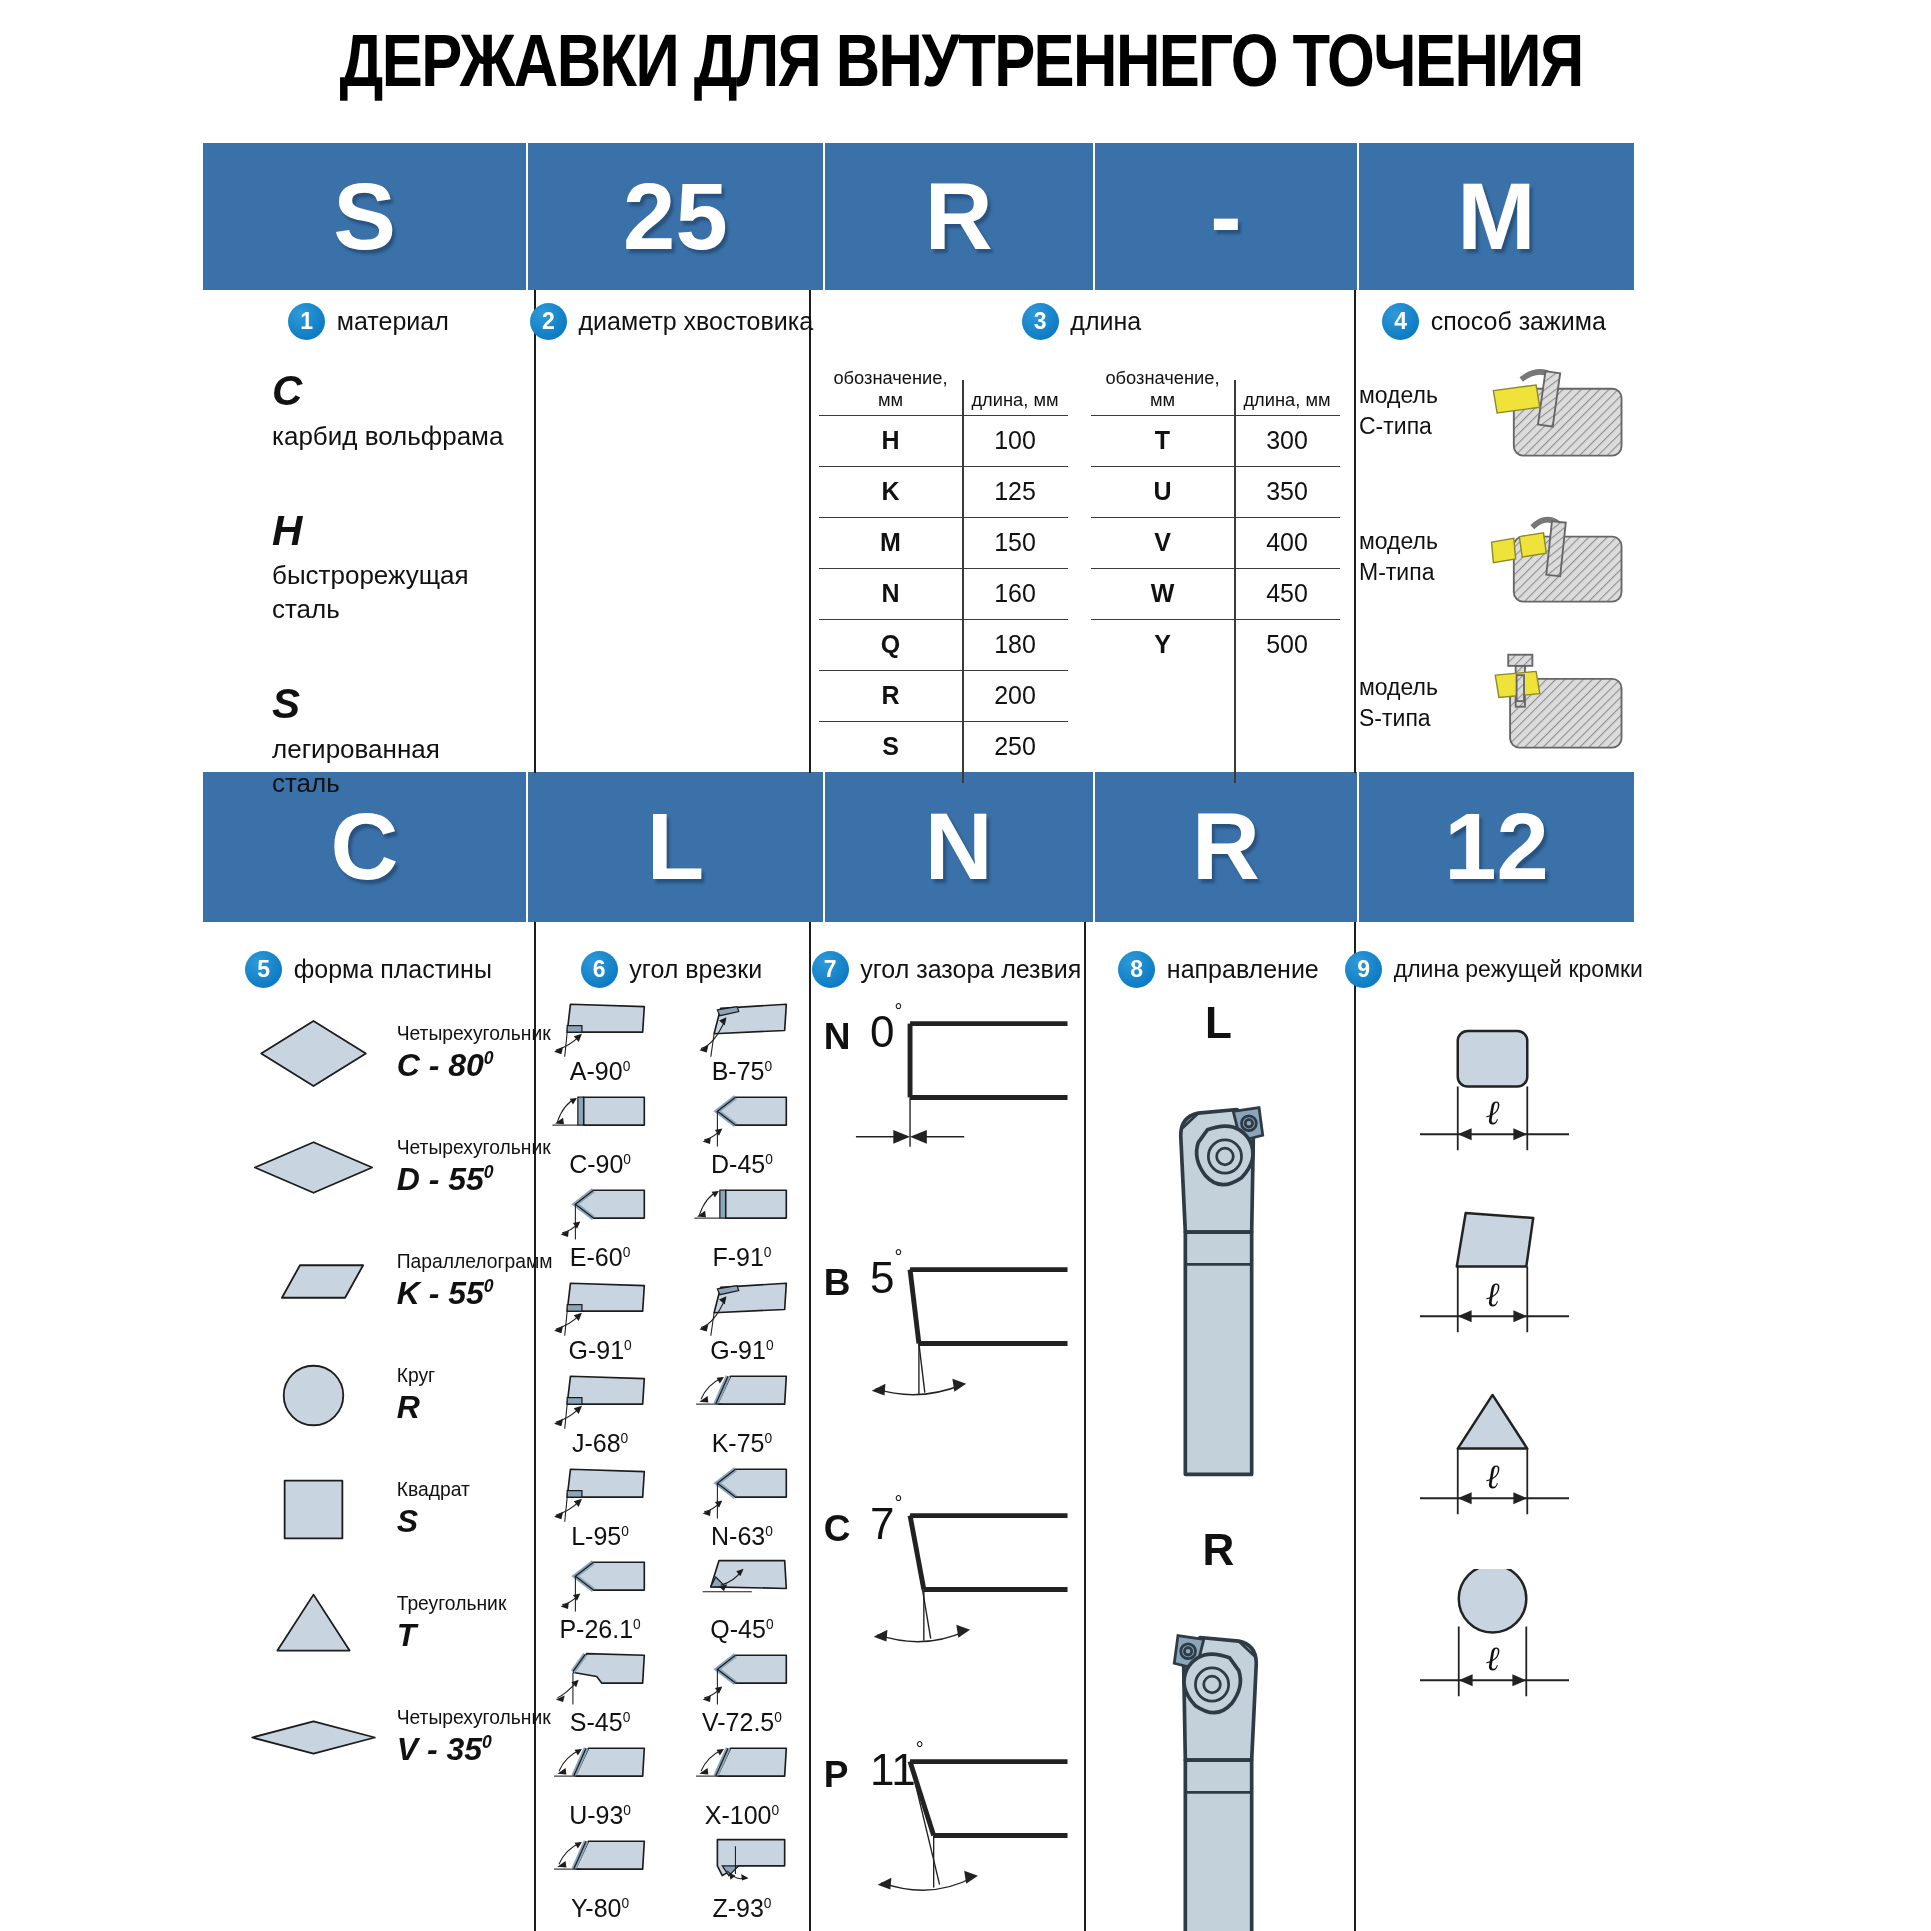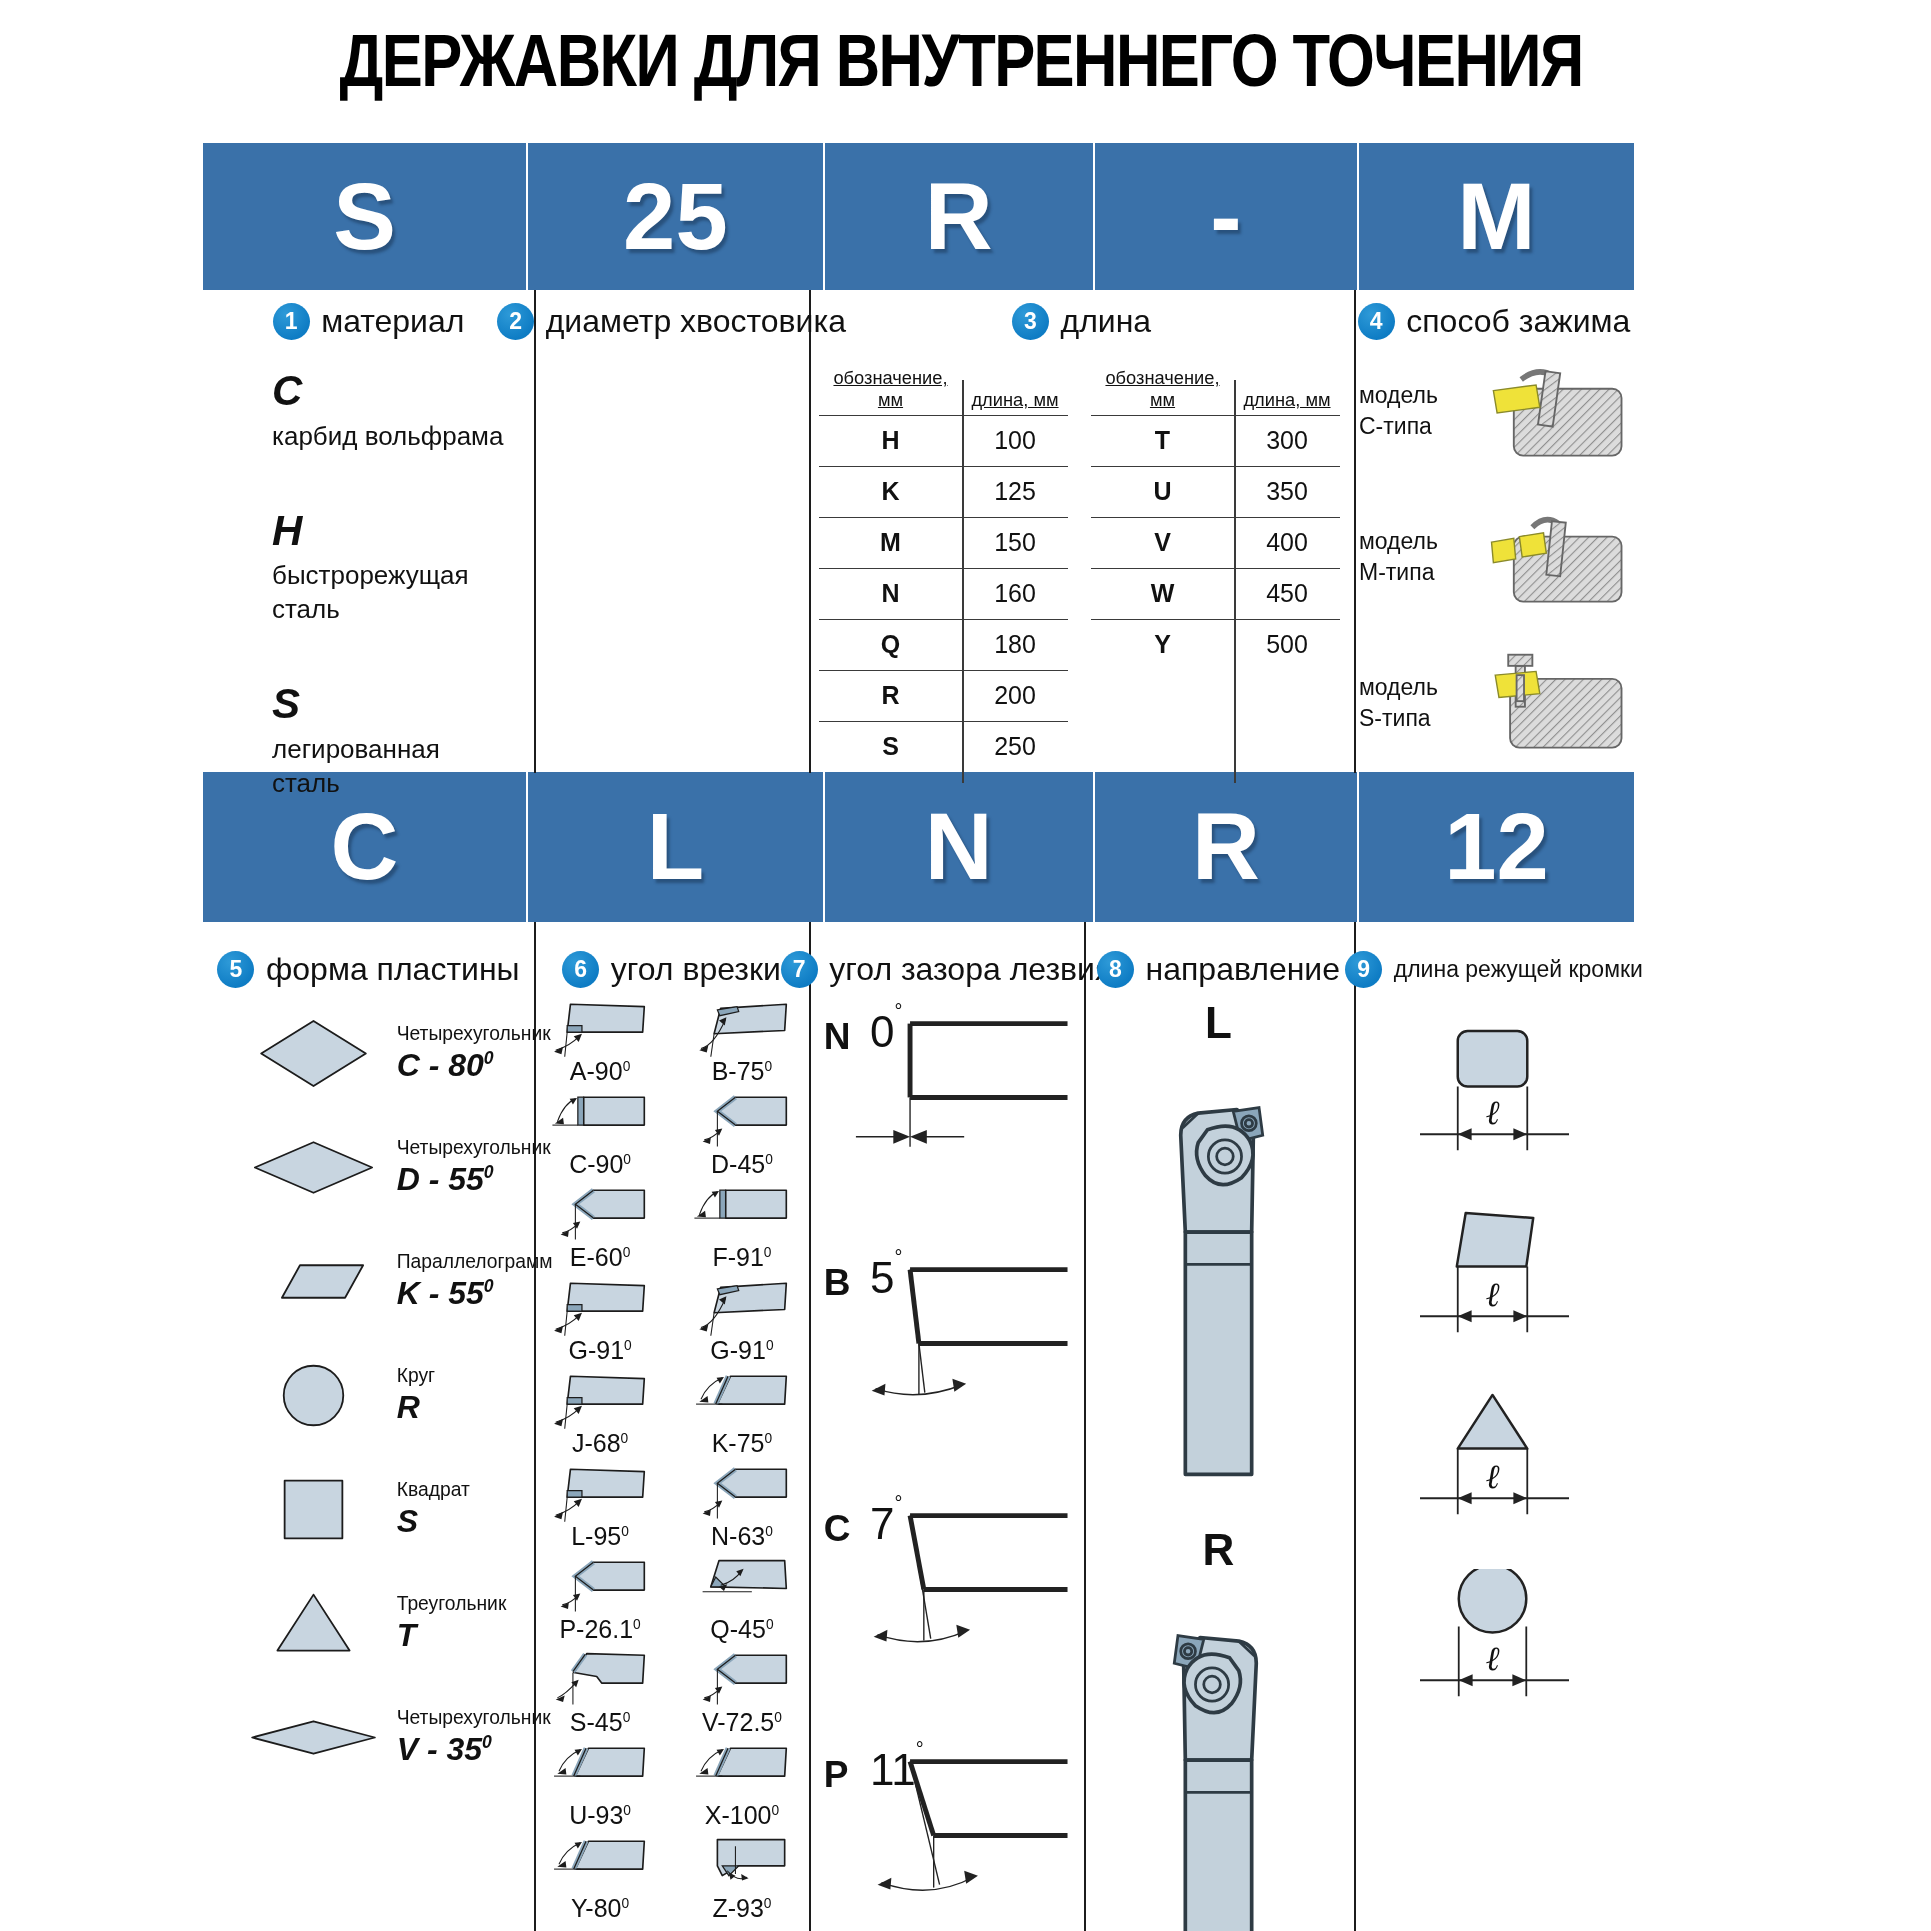--- a/index.html
+++ b/index.html
@@ -25,32 +25,32 @@
   .code-cell:nth-of-type(5){width:280px;}
 
   
   .vline{position:absolute;width:1.9px;background:#1c1c1c;}
 
   
   .sec-label{position:absolute;display:flex;align-items:center;justify-content:center;gap:11.6px;height:41px;white-space:nowrap;}
   .badge{width:37px;height:37px;border-radius:50%;flex:0 0 37px;
     background:radial-gradient(circle at 35% 30%, #2e9ad8, var(--badge_blue) 72%);
     color:#fff;font-weight:bold;font-size:23px;display:flex;align-items:center;justify-content:center;}
-  .sec-label-text{font-size:32px;}
+  .sec-label-text{font-size:25px;}
 
   
   .mat-list{position:absolute;left:272px;top:367px;width:261px;display:flex;flex-direction:column;gap:53px;}
   .mat-code{font-size:42px;font-weight:bold;font-style:italic;}
   .mat-desc{font-size:26px;line-height:1.3;margin-top:4.8px;width:241px;}
 
   
   .tables{position:absolute;left:819px;top:378px;display:flex;gap:23px;}
   .tbl{position:relative;width:249px;}
   .tbl-head{display:flex;align-items:flex-end;height:33px;padding-bottom:3.9px;}
-  .th{font-size:18.3px;text-align:center;text-decoration:underline;}
+  .th{font-size:18.3px;text-align:center;}
   .tr{display:flex;height:50px;border-top:1.9px solid var(--table_line);}
   .c1{width:143px;display:flex;align-items:center;justify-content:center;}
   .c2{flex:1;display:flex;align-items:center;justify-content:center;}
   .td.c1{font-weight:bold;font-size:25px;}
   .td.c2{font-size:25px;}
   .vsep{position:absolute;left:143px;top:1.9px;bottom:-11.6px;width:1.9px;background:var(--table_line);}
 
   
   .clamp-list{position:absolute;left:1359px;top:359px;width:274px;display:flex;flex-direction:column;gap:42px;}
   .clamp-item{display:flex;align-items:center;gap:7.7px;height:104px;}

